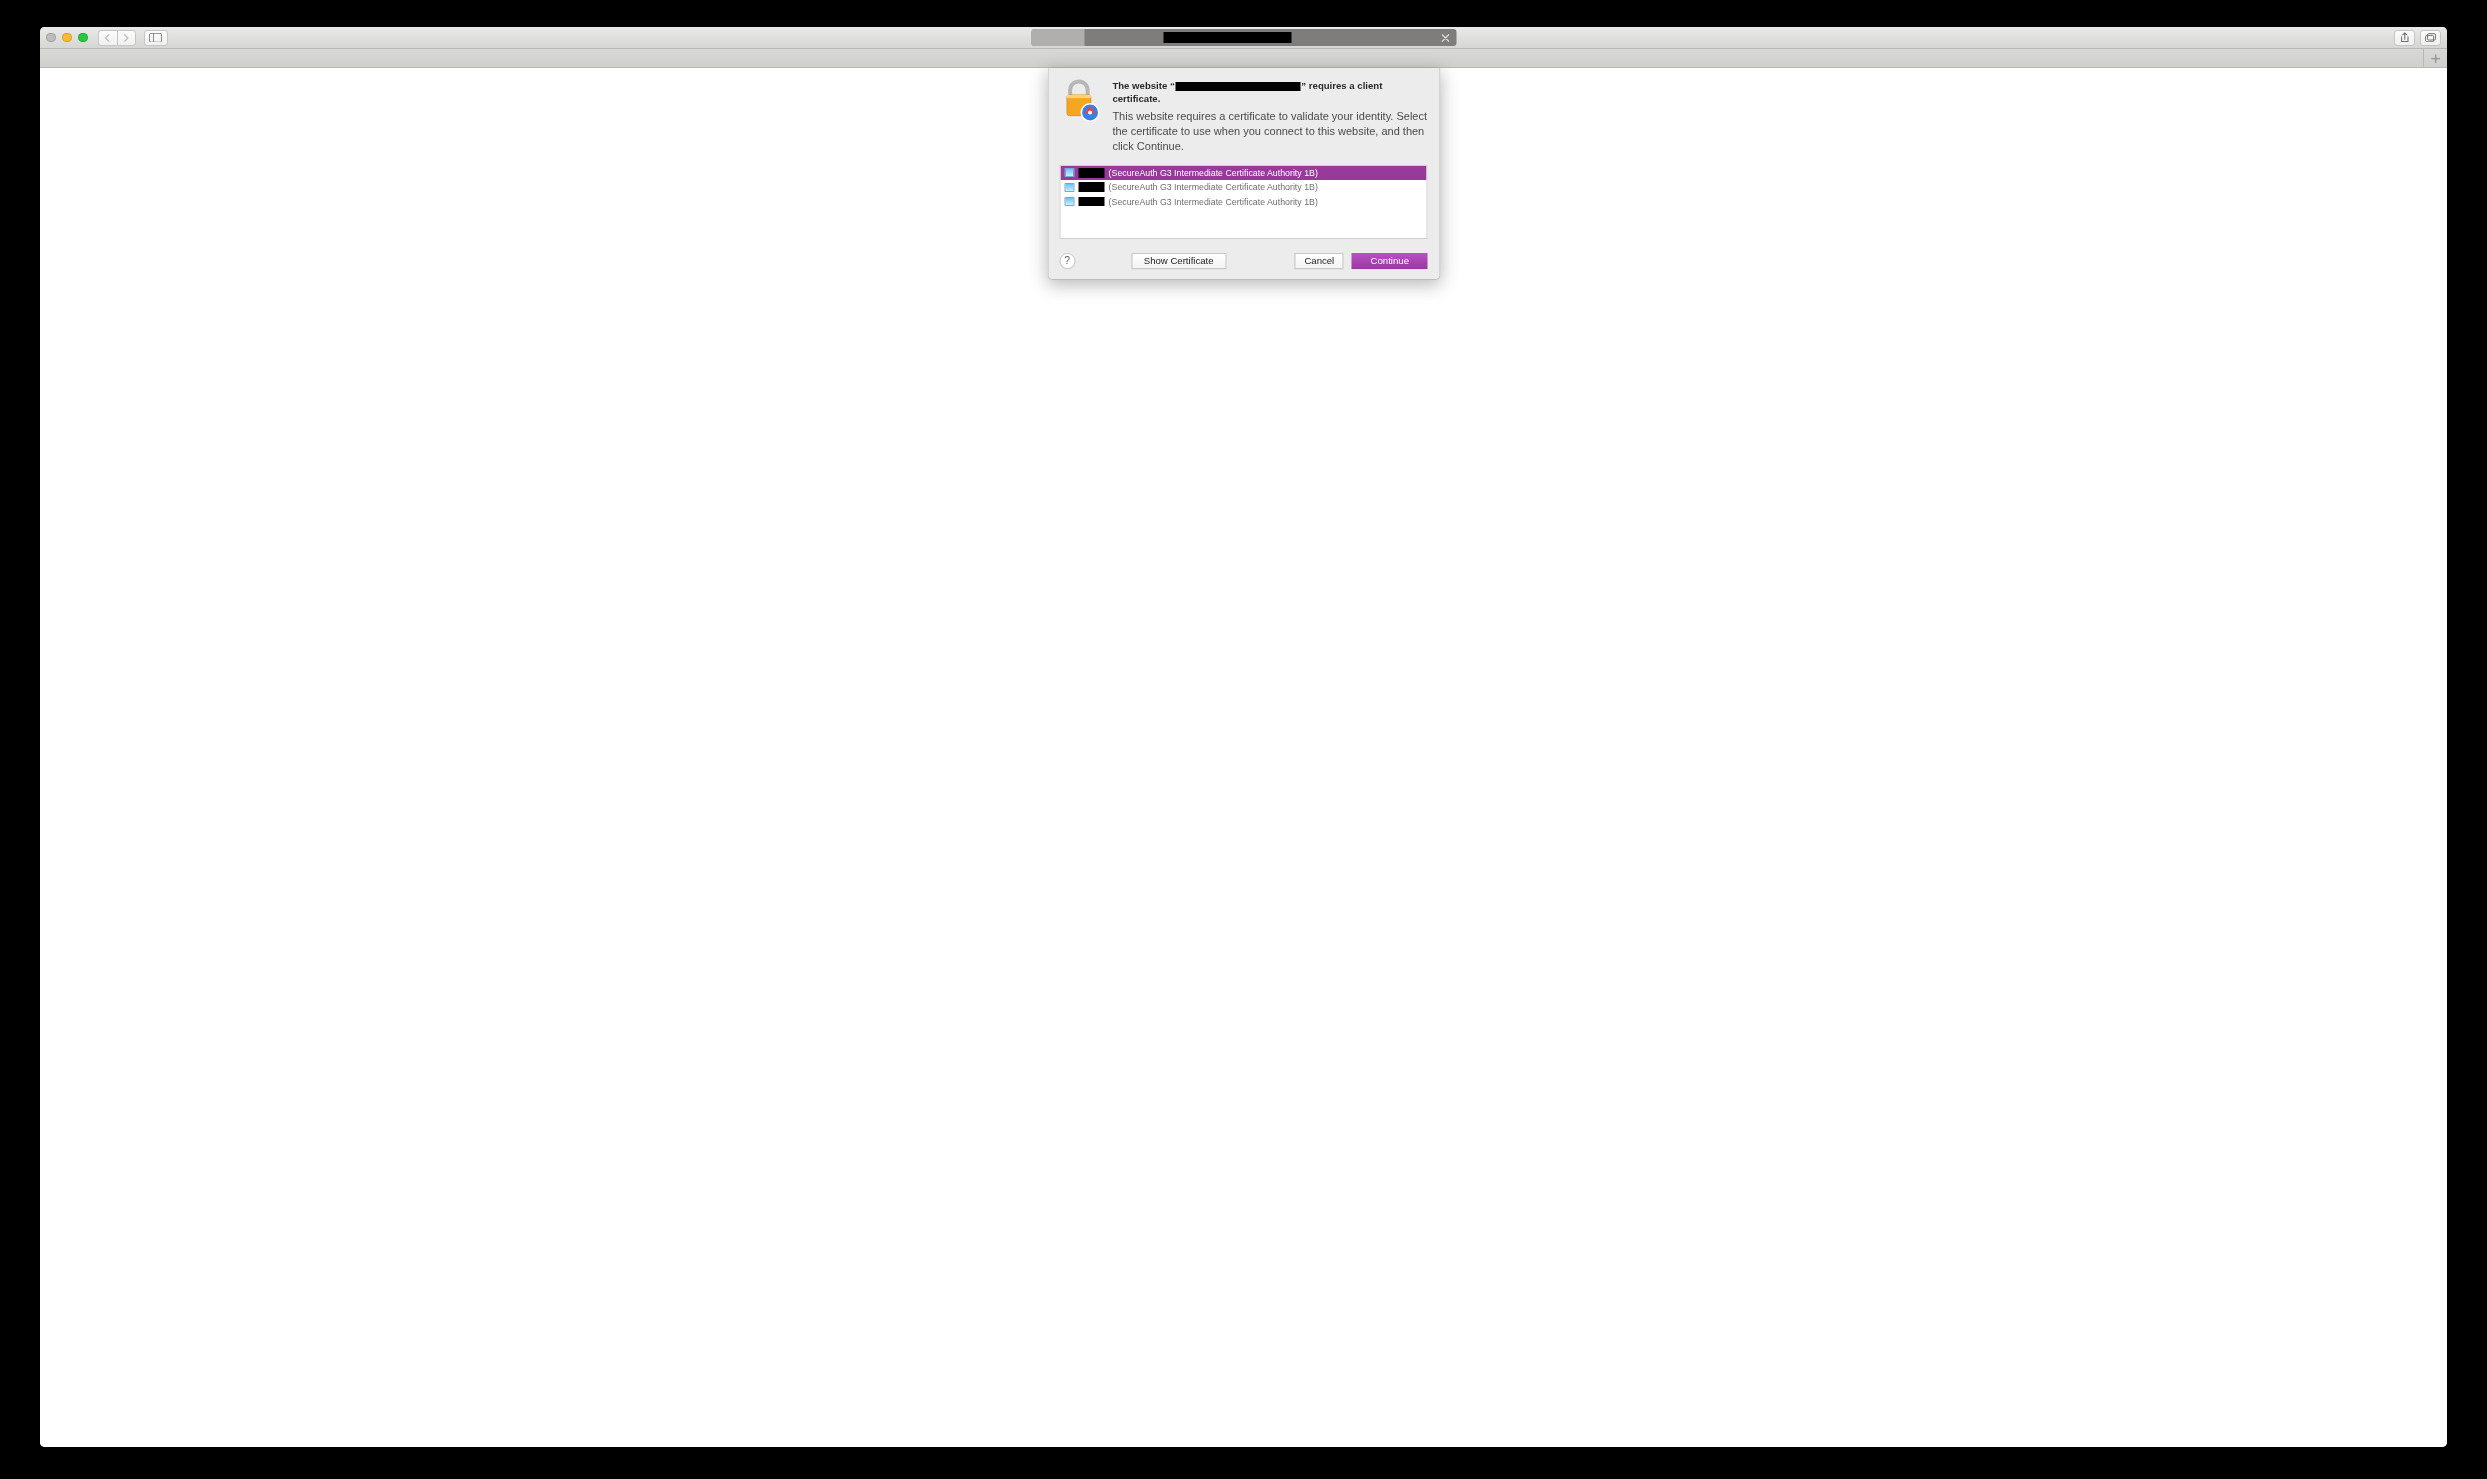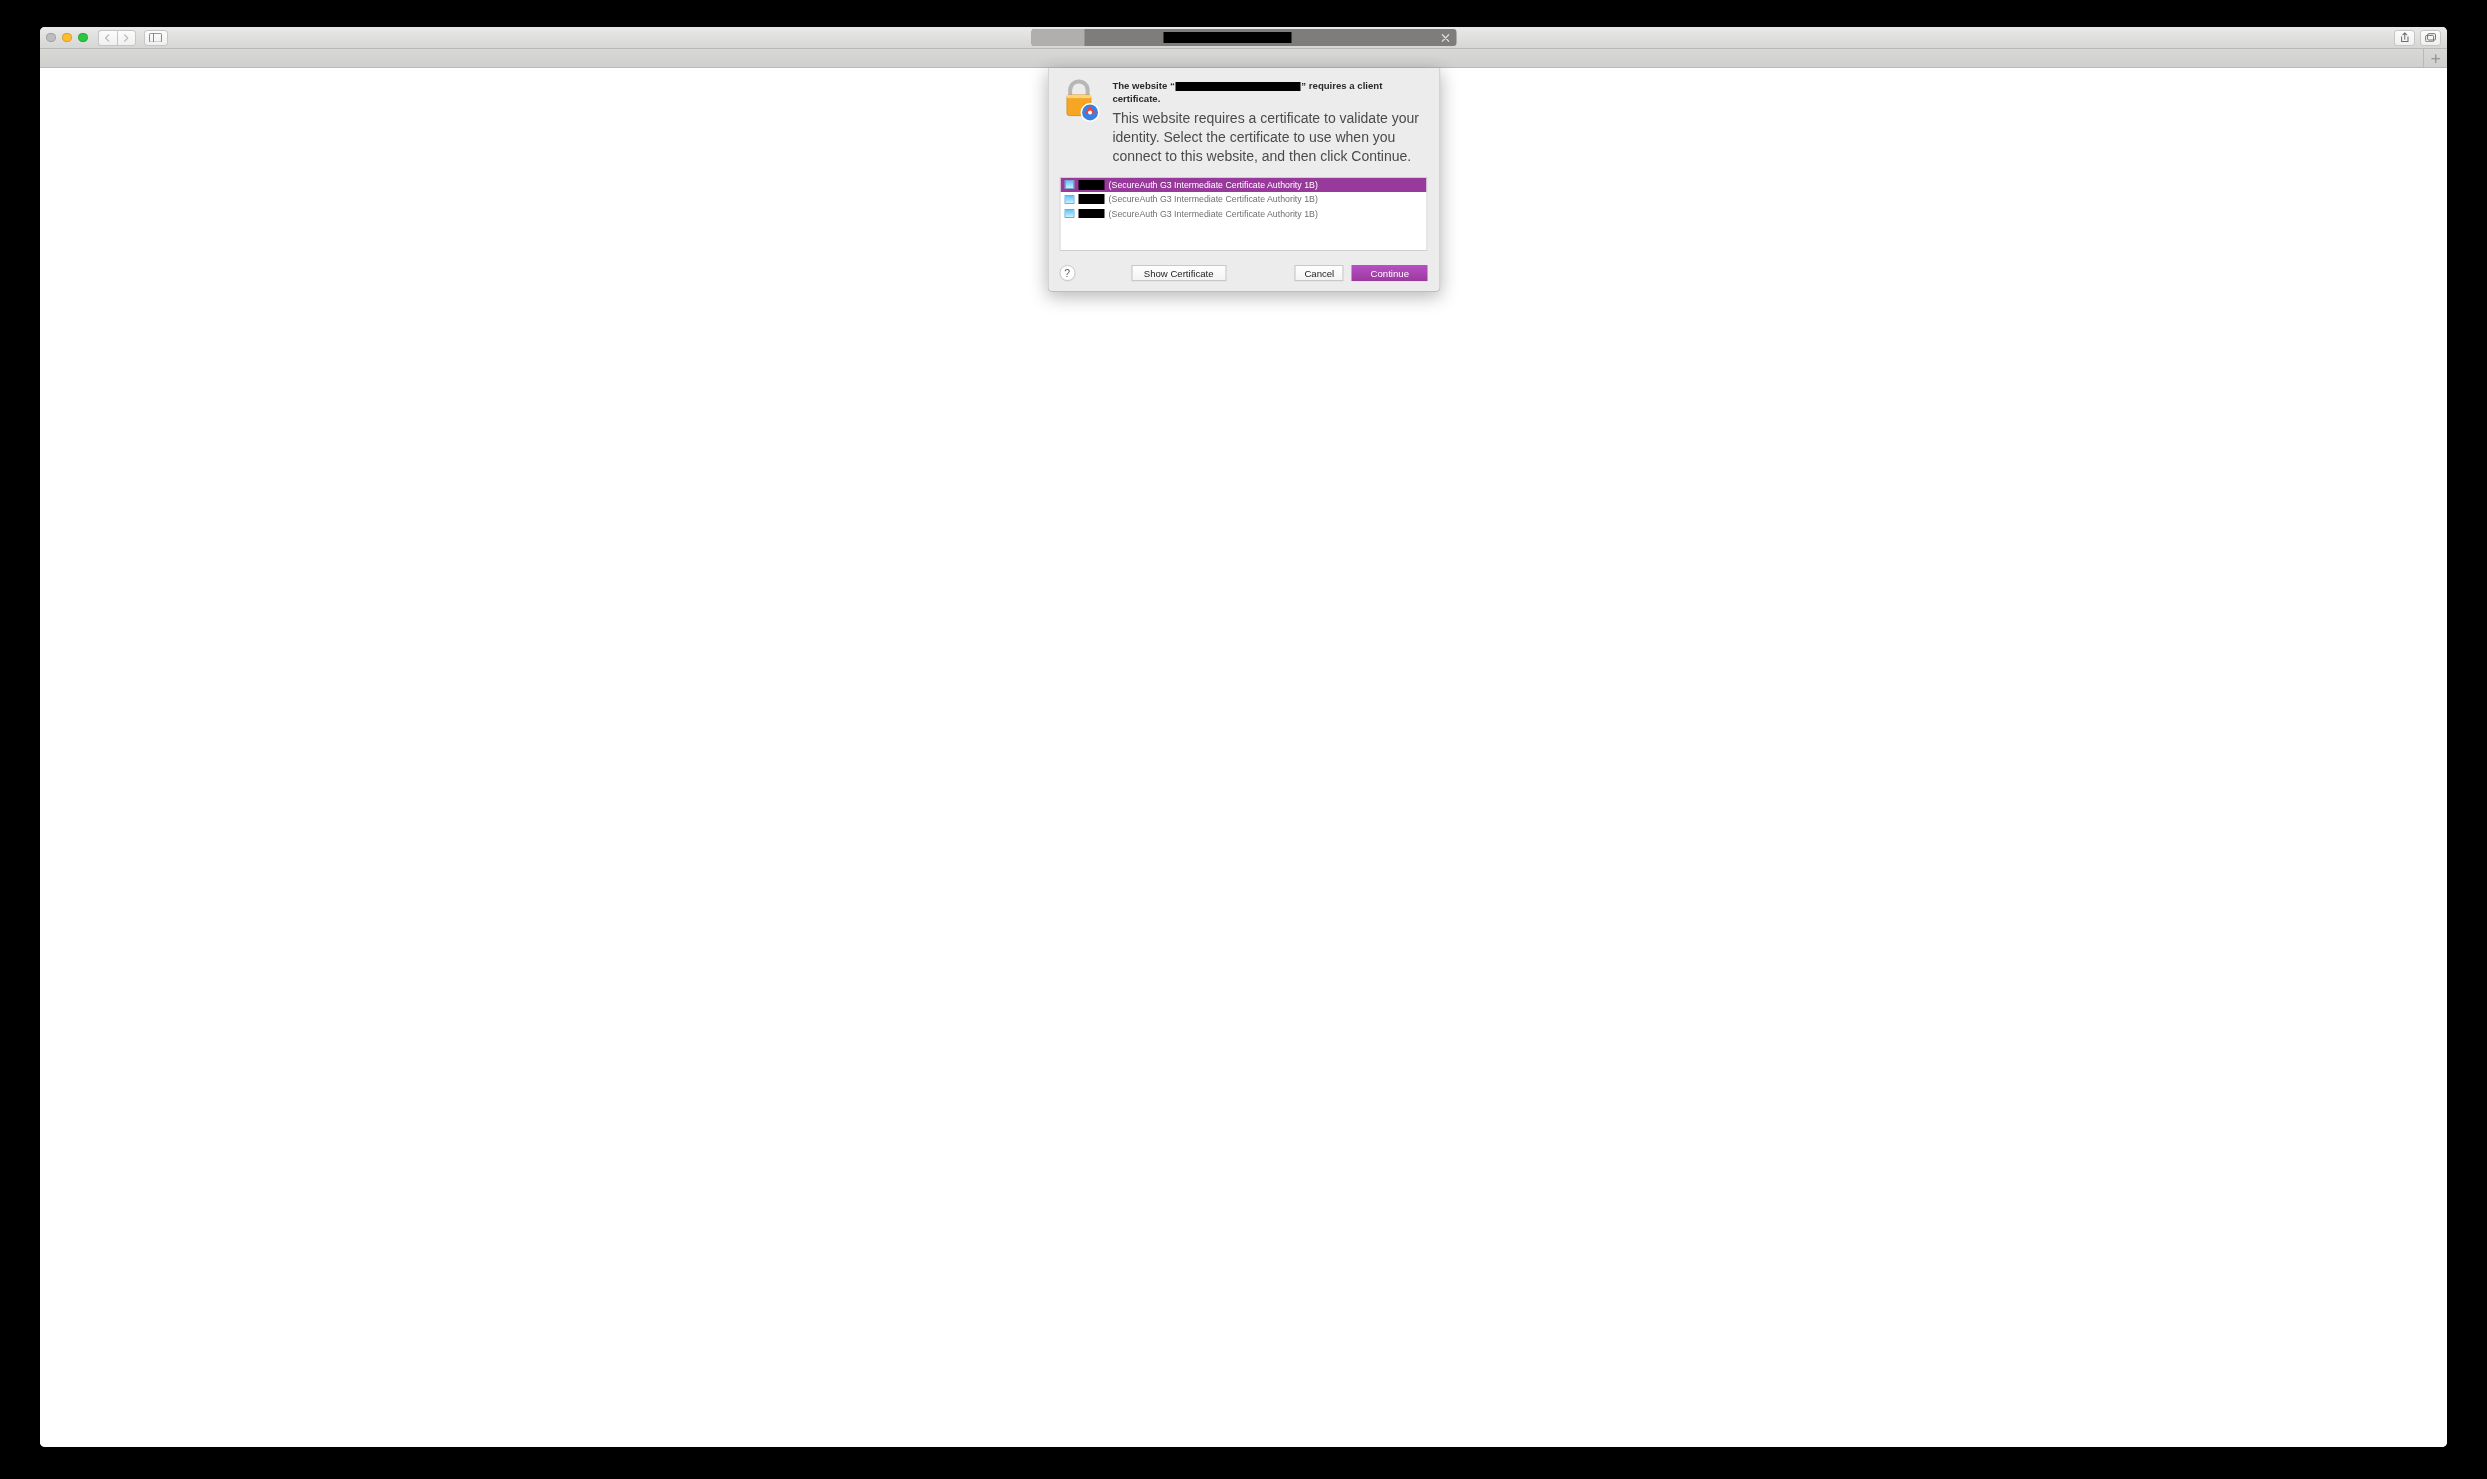--- a/index.html
+++ b/index.html
@@ -98,21 +98,21 @@
     border-bottom-left-radius:4.8px;
     border-bottom-right-radius:4.8px;
     box-shadow: 0 4.8px 17.6px rgba(0,0,0,0.28);
     padding: 11.2px 11.2px 9.6px 11.2px;
   }
   .sheet-head { display:flex; gap:11.2px; }
   .lock-icon { width:42px; flex:0 0 42px; display:flex; align-items:flex-start; justify-content:center;}
   .sheet-text { flex:1; color:#2a2a2a; }
   .sheet-title { font-weight:600; font-size:9.6px; line-height:1.4; }
   .sheet-title .redact { display:inline-block; width:125px; height:8.8px; background:#000; vertical-align:middle; margin:0 0.8px;}
-  .sheet-desc { font-size:14px; color:#4a4a4a; margin-top:3.2px; line-height:1.35;}
+  .sheet-desc { font-size:11px; color:#4a4a4a; margin-top:3.2px; line-height:1.35;}
   .cert-list {
     margin-top:11.2px;
     background:#fff;
     border:0.8px solid #cfcfcf;
     height: 74px;
     overflow:hidden;
   }
   .cert-row {
     display:flex; align-items:center; gap:4px;
     height:14.4px; padding: 0 4.8px;

